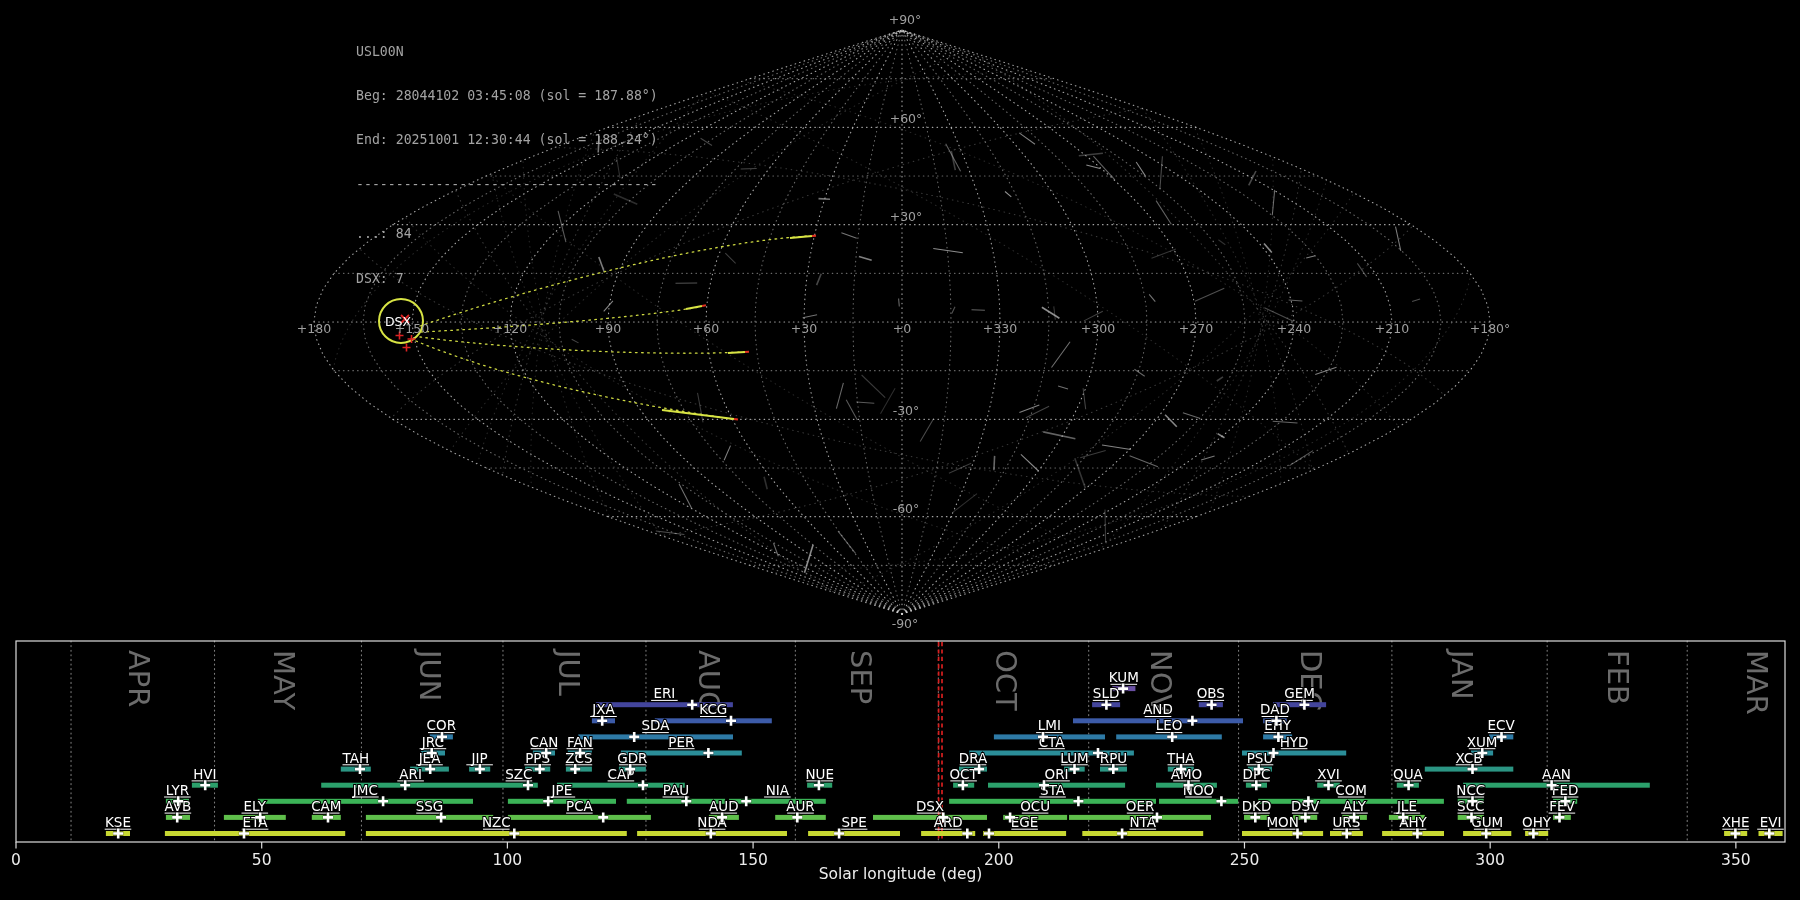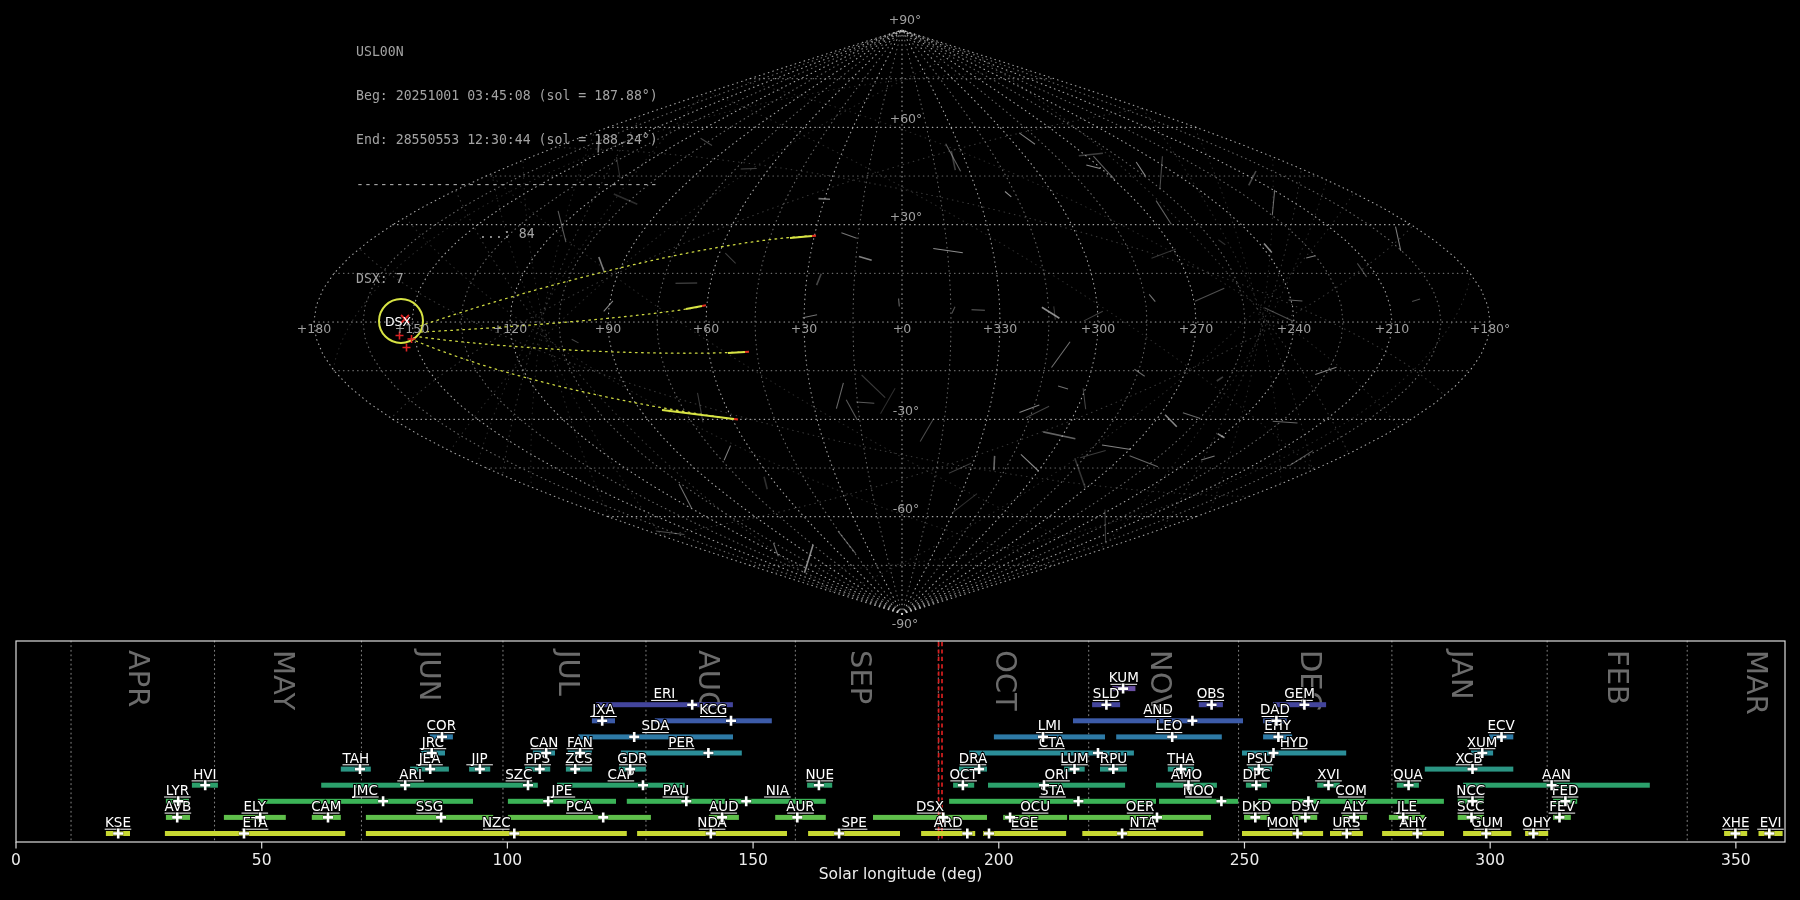--- a/index.html
+++ b/index.html
@@ -2,30 +2,30 @@
 <html><head>
 <meta charset="utf-8">
 <style>
   html,body{margin:0;padding:0;background:#000;}
   body{width:1800px;height:900px;position:relative;overflow:hidden;
        font-family:"DejaVu Sans",sans-serif;}
   #scene{position:absolute;left:0;top:0;}
   #info{position:absolute;left:316px;top:15px;color:#a3a3a3;
         font-family:"DejaVu Sans Mono",monospace;font-size:13.2px;line-height:14.8px;
         white-space:pre;z-index:5;margin-left:40px;}
-  #info .gap{margin-top:5px;text-align:center;}
+  #info .gap{margin-top:5px;}
   svg text{font-family:"DejaVu Sans",sans-serif;}
 </style>
 </head>
 <body>
 
 <div id="info">
   <div>USL00N</div>
-  <div>Beg: 20251001 03:45:08 (sol = 187.88°)</div>
-  <div>End: 28550553 12:30:44 (sol = 188.24°)</div>
+  <div>Beg: 28044102 03:45:08 (sol = 187.88°)</div>
+  <div>End: 20251001 12:30:44 (sol = 188.24°)</div>
   <div>--------------------------------------</div>
   <div class="gap">...: 84</div>
   <div>DSX: 7</div>
 </div>
 
 <svg id="scene" width="1800" height="900" viewBox="0 0 1800 900">
     <g>
       <defs>
         <clipPath id="mapclip">
           <path d="M902.0,614.0L902.0,614.0L871.2,604.3L840.5,594.5L810.0,584.8L779.7,575.1L749.8,565.3L720.3,555.6L691.3,545.9L662.8,536.1L635.1,526.4L608.0,516.7L581.8,506.9L556.4,497.2L532.0,487.5L508.6,477.7L486.2,468.0L465.0,458.3L445.0,448.5L426.3,438.8L408.9,429.1L392.8,419.3L378.1,409.6L364.8,399.9L353.1,390.1L342.8,380.4L334.0,370.7L326.8,360.9L321.2,351.2L317.2,341.5L314.8,331.7L314.0,322.0L314.8,312.3L317.2,302.5L321.2,292.8L326.8,283.1L334.0,273.3L342.8,263.6L353.1,253.9L364.8,244.1L378.1,234.4L392.8,224.7L408.9,214.9L426.3,205.2L445.0,195.5L465.0,185.7L486.2,176.0L508.6,166.3L532.0,156.5L556.4,146.8L581.8,137.1L608.0,127.3L635.1,117.6L662.8,107.9L691.3,98.1L720.3,88.4L749.8,78.7L779.7,68.9L810.0,59.2L840.5,49.5L871.2,39.7L902.0,30.0L902.0,30.0L932.8,39.7L963.5,49.5L994.0,59.2L1024.3,68.9L1054.2,78.7L1083.7,88.4L1112.7,98.1L1141.2,107.9L1168.9,117.6L1196.0,127.3L1222.2,137.1L1247.6,146.8L1272.0,156.5L1295.4,166.3L1317.8,176.0L1339.0,185.7L1359.0,195.5L1377.7,205.2L1395.1,214.9L1411.2,224.7L1425.9,234.4L1439.2,244.1L1450.9,253.9L1461.2,263.6L1470.0,273.3L1477.2,283.1L1482.8,292.8L1486.8,302.5L1489.2,312.3L1490.0,322.0L1489.2,331.7L1486.8,341.5L1482.8,351.2L1477.2,360.9L1470.0,370.7L1461.2,380.4L1450.9,390.1L1439.2,399.9L1425.9,409.6L1411.2,419.3L1395.1,429.1L1377.7,438.8L1359.0,448.5L1339.0,458.3L1317.8,468.0L1295.4,477.7L1272.0,487.5L1247.6,497.2L1222.2,506.9L1196.0,516.7L1168.9,526.4L1141.2,536.1L1112.7,545.9L1083.7,555.6L1054.2,565.3L1024.3,575.1L994.0,584.8L963.5,594.5L932.8,604.3L902.0,614.0Z"></path>

